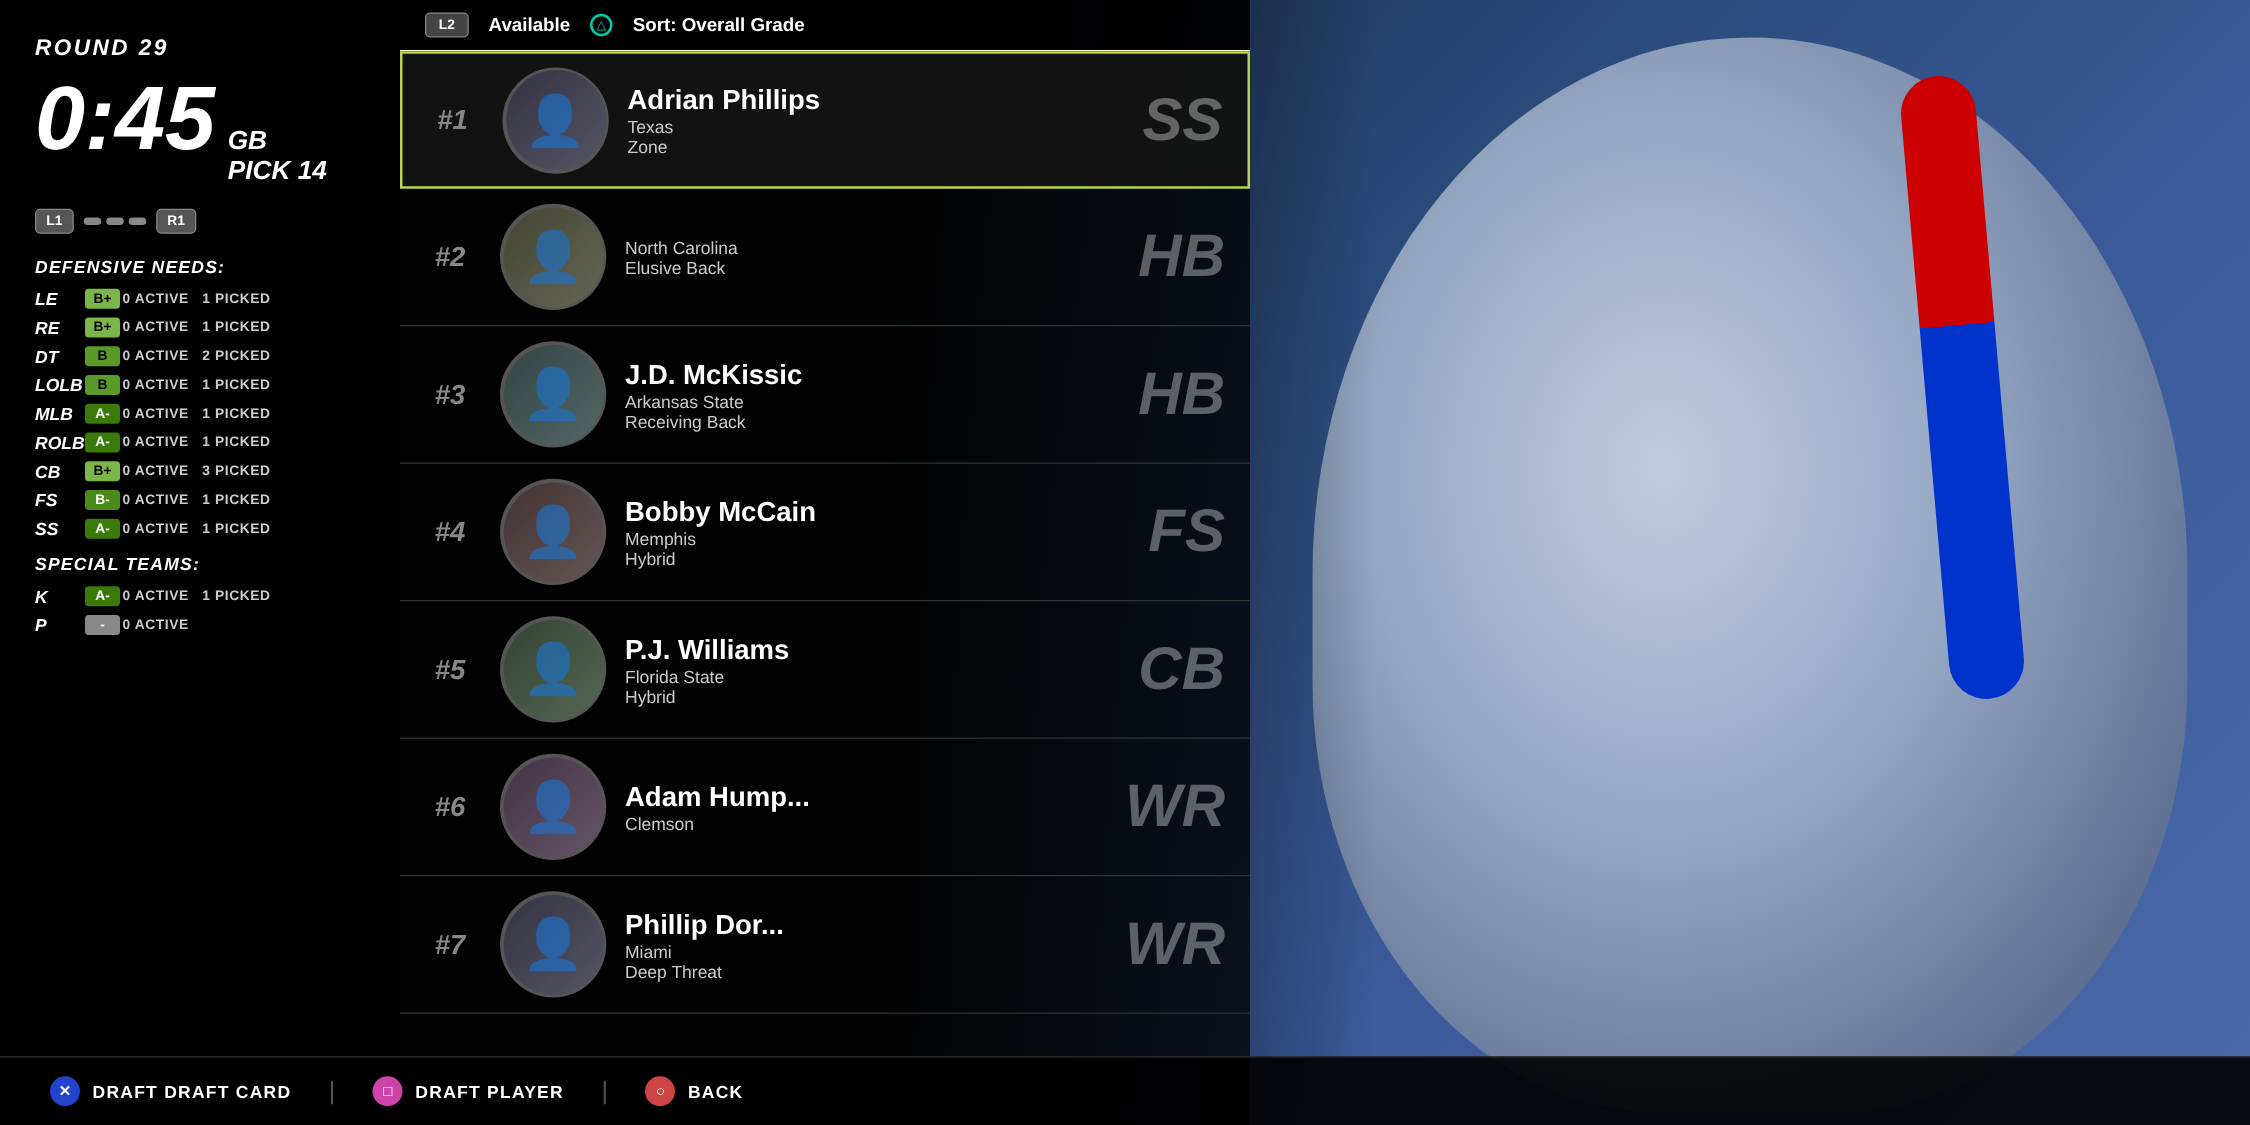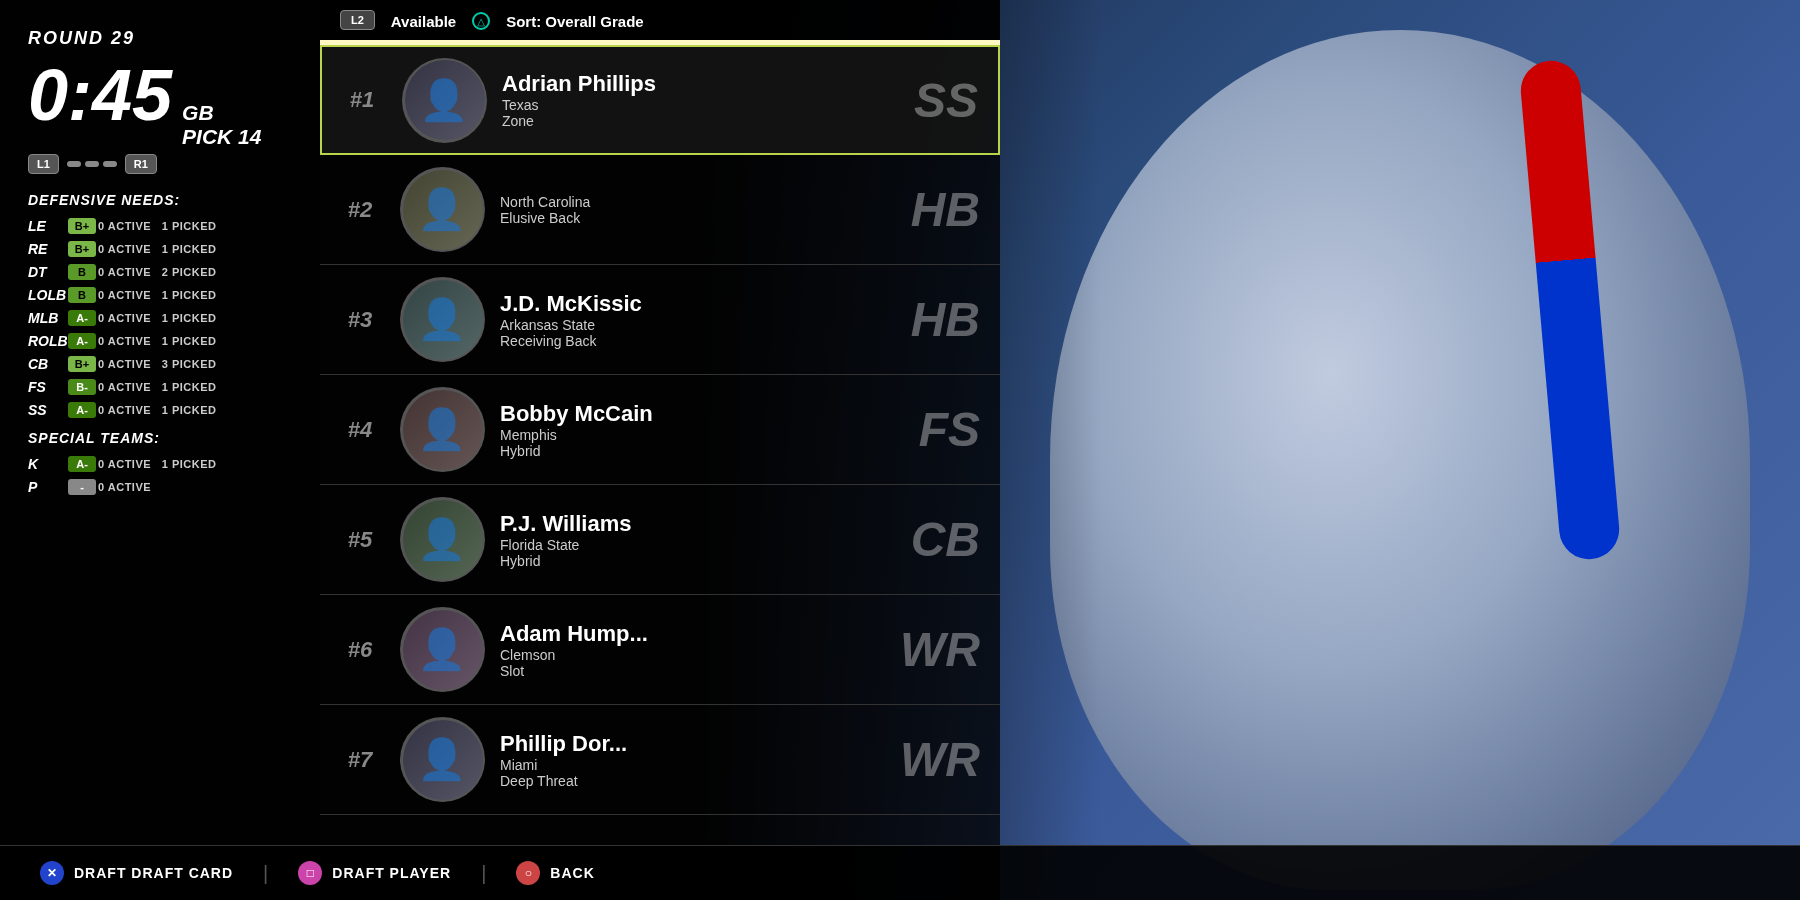--- a/index.html
+++ b/index.html
@@ -73,21 +73,21 @@
       font-size: 18px;
       font-weight: bold;
       font-style: italic;
       letter-spacing: 2px;
       margin-bottom: 10px;
     }
 
     .timer-row {
       display: flex;
       align-items: baseline;
-      margin-bottom: 5px;
+      margin-bottom: 18px;
     }
 
     .timer {
       color: #ffffff;
       font-size: 72px;
       font-weight: 900;
       font-style: italic;
       line-height: 1;
     }
 
@@ -182,25 +182,25 @@
       left: 320px;
       top: 0;
       width: 680px;
       height: 900px;
       background: rgba(0,0,0,0.75);
       z-index: 10;
     }
 
     .top-bar {
       display: flex;
-      align-items: flex-end;
+      align-items: center;
       gap: 16px;
       padding: 10px 20px;
       background: rgba(0,0,0,0.8);
-      border-bottom: 5px solid #fef9c3;
+      border-bottom: 1px solid #fef9c3;
     }
 
     .controller-btn {
       background: #444;
       color: white;
       font-size: 11px;
       font-weight: bold;
       padding: 3px 10px;
       border-radius: 4px;
       border: 1px solid #888;
@@ -555,21 +555,20 @@
       <div class="player-row">
       <span class="pick-number">#6</span>
       <div class="player-avatar">
         <div class="avatar-circle avatar-bg-6">
           <span class="player-silhouette">👤</span>
         </div>
       </div>
       <div class="player-info">
         <div class="player-name">Adam Hump...</div>
         <div class="player-school">Clemson</div>
-        <div class="player-archetype">Slot</div>
       </div>
       <div class="position-badge">WR</div>
     </div>
       <div class="player-row">
       <span class="pick-number">#7</span>
       <div class="player-avatar">
         <div class="avatar-circle avatar-bg-7">
           <span class="player-silhouette">👤</span>
         </div>
       </div>

